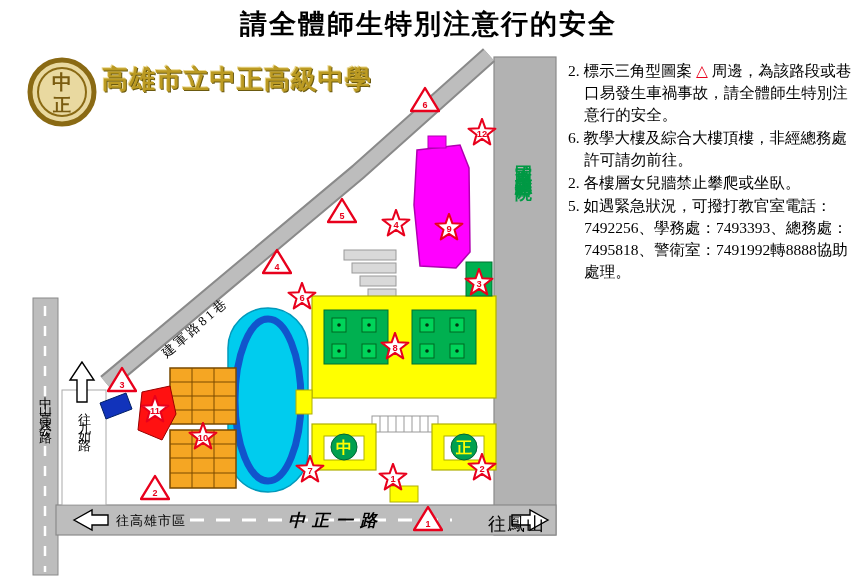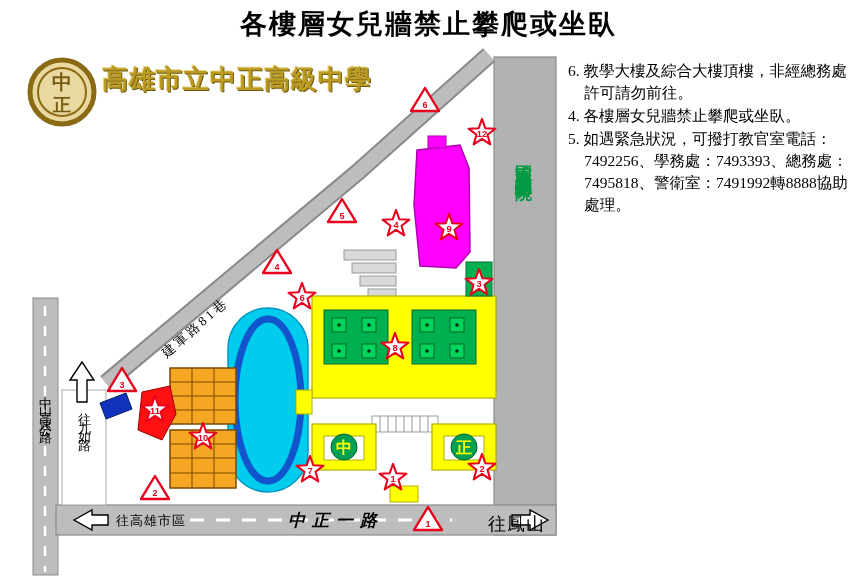--- a/index.html
+++ b/index.html
@@ -210,32 +210,33 @@
     <div class="marker" style="left: 140px; top: 474px;"><svg width="30" height="27" viewBox="0 0 30 27">
         <polygon points="15,2 29,25 1,25" fill="#ffffff" stroke="#e8001c" stroke-width="2.4" stroke-linejoin="round"></polygon>
         <text class="marker-num" x="15" y="22" text-anchor="middle" font-size="9" font-weight="bold" fill="#e8001c">2</text>
       </svg></div>
     <div class="marker" style="left: 413px; top: 505px;"><svg width="30" height="27" viewBox="0 0 30 27">
         <polygon points="15,2 29,25 1,25" fill="#ffffff" stroke="#e8001c" stroke-width="2.4" stroke-linejoin="round"></polygon>
         <text class="marker-num" x="15" y="22" text-anchor="middle" font-size="9" font-weight="bold" fill="#e8001c">1</text>
       </svg></div>
   </div>
 
-<div class="title">各樓層女兒牆禁止攀爬或坐臥</div>
+<div class="title">請全體師生特別注意行的安全</div>
 
 <div class="logo">
   <svg width="72" height="76" viewBox="0 0 72 76">
     <circle cx="36" cy="38" r="32" fill="#e9d9a0" stroke="#8a6a14" stroke-width="5"></circle>
     <circle cx="36" cy="38" r="24" fill="none" stroke="#8a6a14" stroke-width="2"></circle>
     <text x="36" y="35" text-anchor="middle" font-size="20" font-weight="bold" fill="#7a5c10">中</text>
     <text x="36" y="57" text-anchor="middle" font-size="18" font-weight="bold" fill="#7a5c10">正</text>
   </svg>
 </div>
 
 <div class="school-name">高雄市立中正高級中學</div>
 
 <div class="legend">
   <div id="legend-items">
+      <div class="legend-item">2. 標示三角型圖案 <span class="sym">△</span> 周邊，為該路段或巷口易發生車禍事故，請全體師生特別注意行的安全。</div>
       <div class="legend-item">6. 教學大樓及綜合大樓頂樓，非經總務處許可請勿前往。</div>
-      <div class="legend-item">4. 各樓層女兒牆禁止攀爬或坐臥。</div>
+      <div class="legend-item">2. 各樓層女兒牆禁止攀爬或坐臥。</div>
       <div class="legend-item">5. 如遇緊急狀況，可撥打教官室電話：7492256、學務處：7493393、總務處：7495818、警衛室：7491992轉8888協助處理。</div>
     </div>
 </div>
 
 </body></html>

